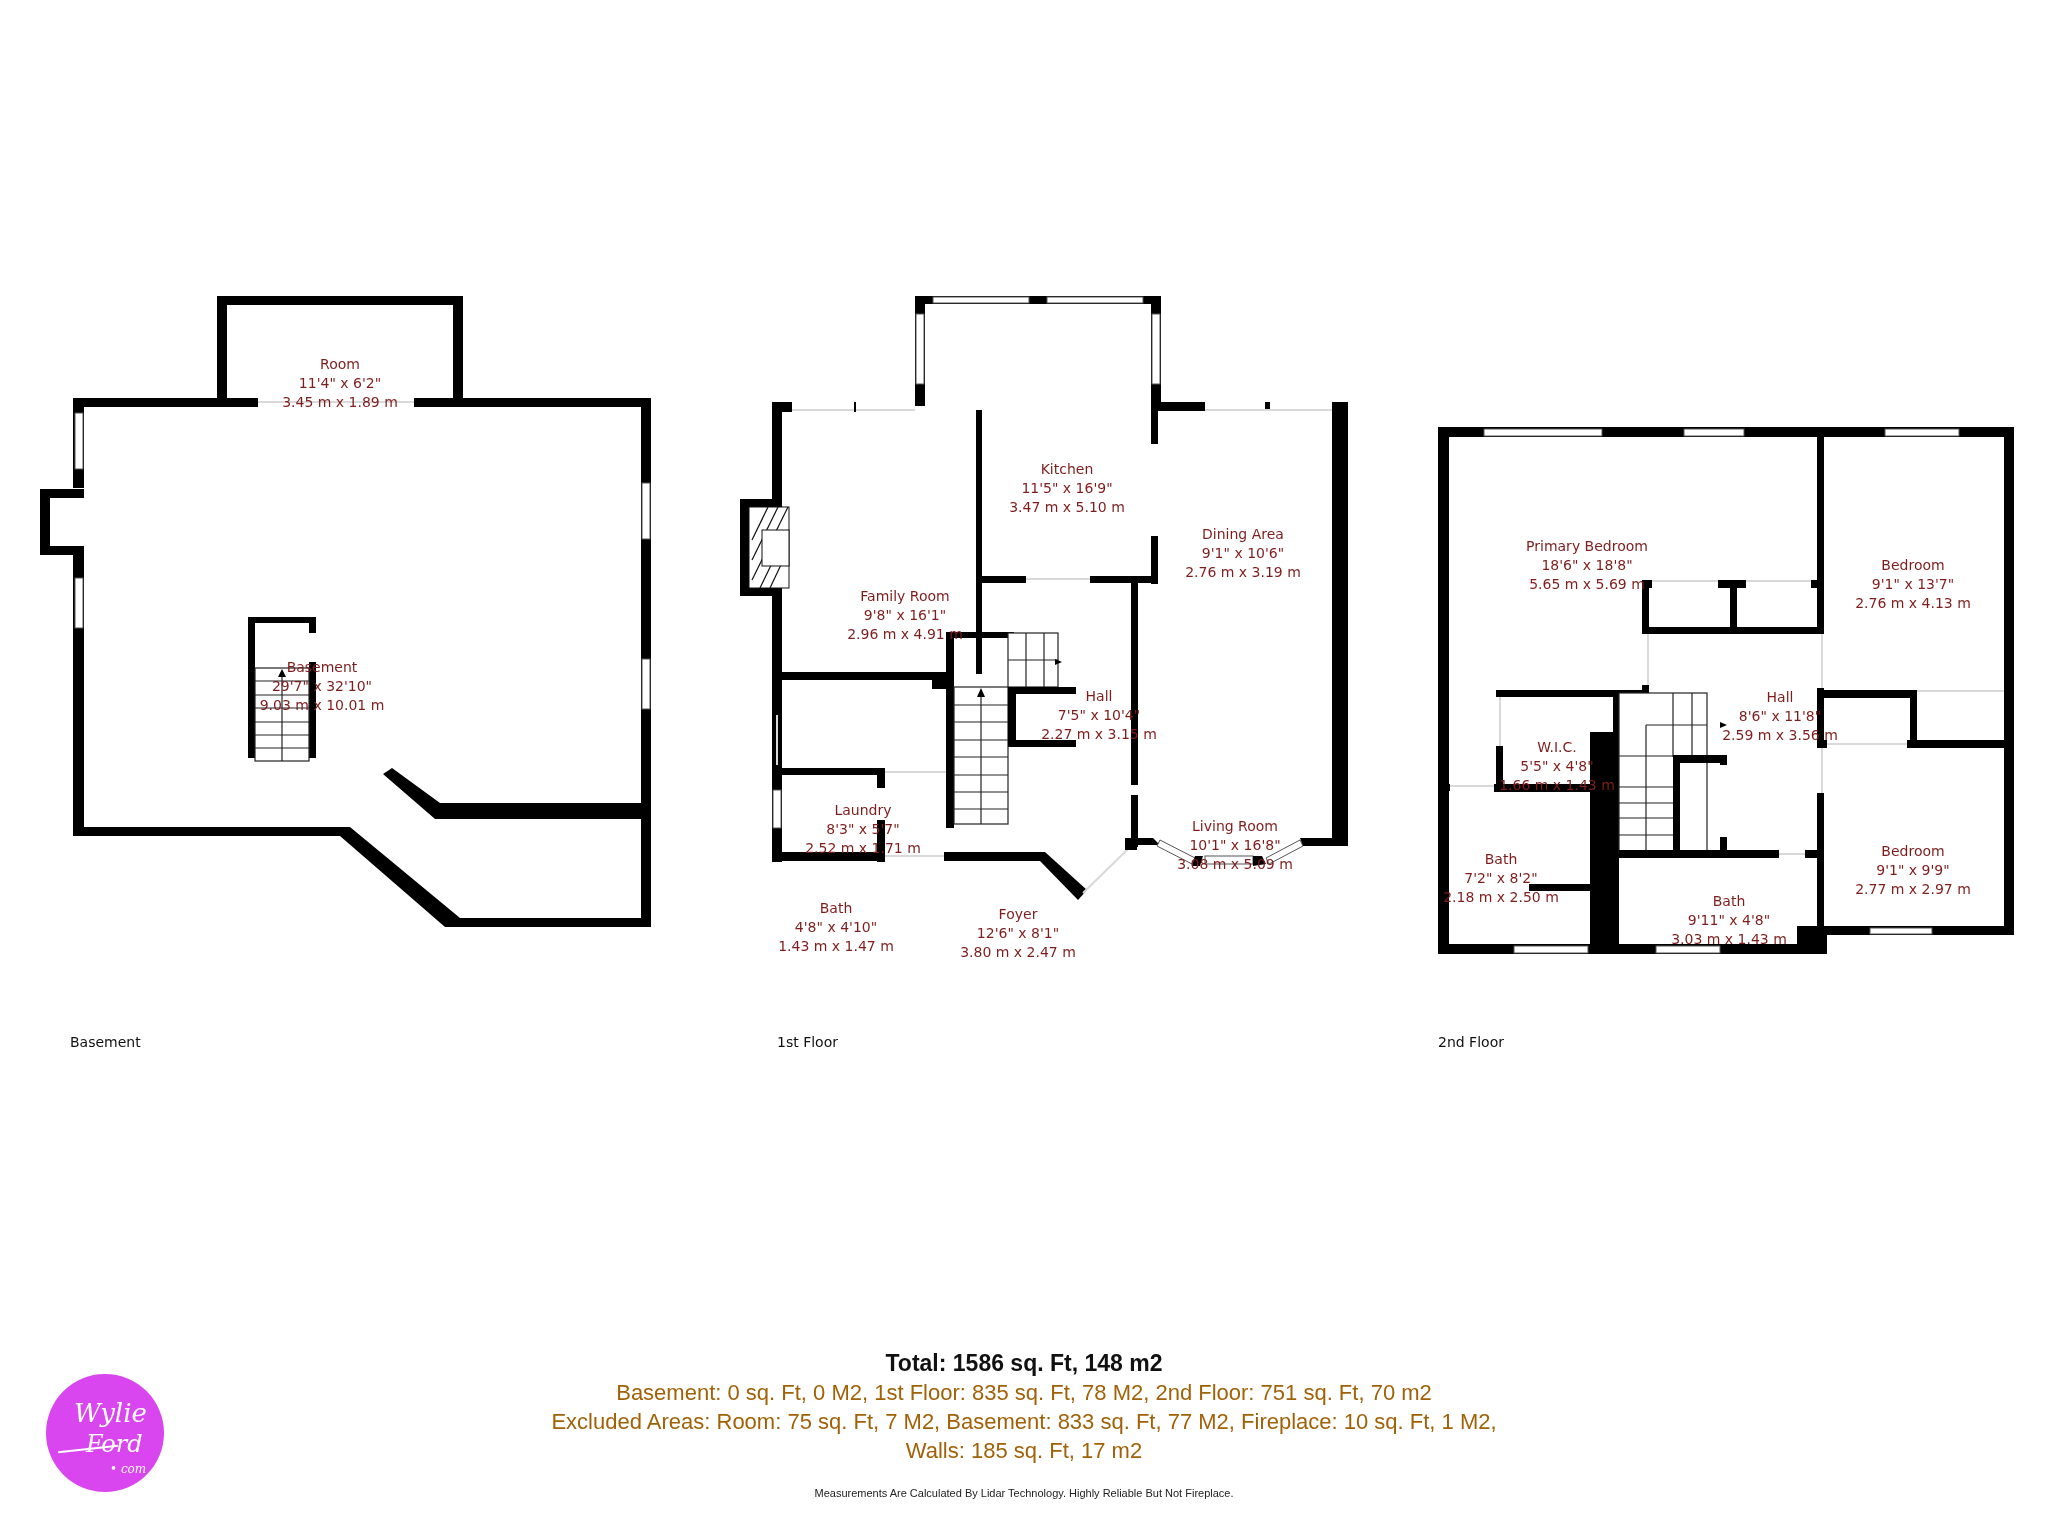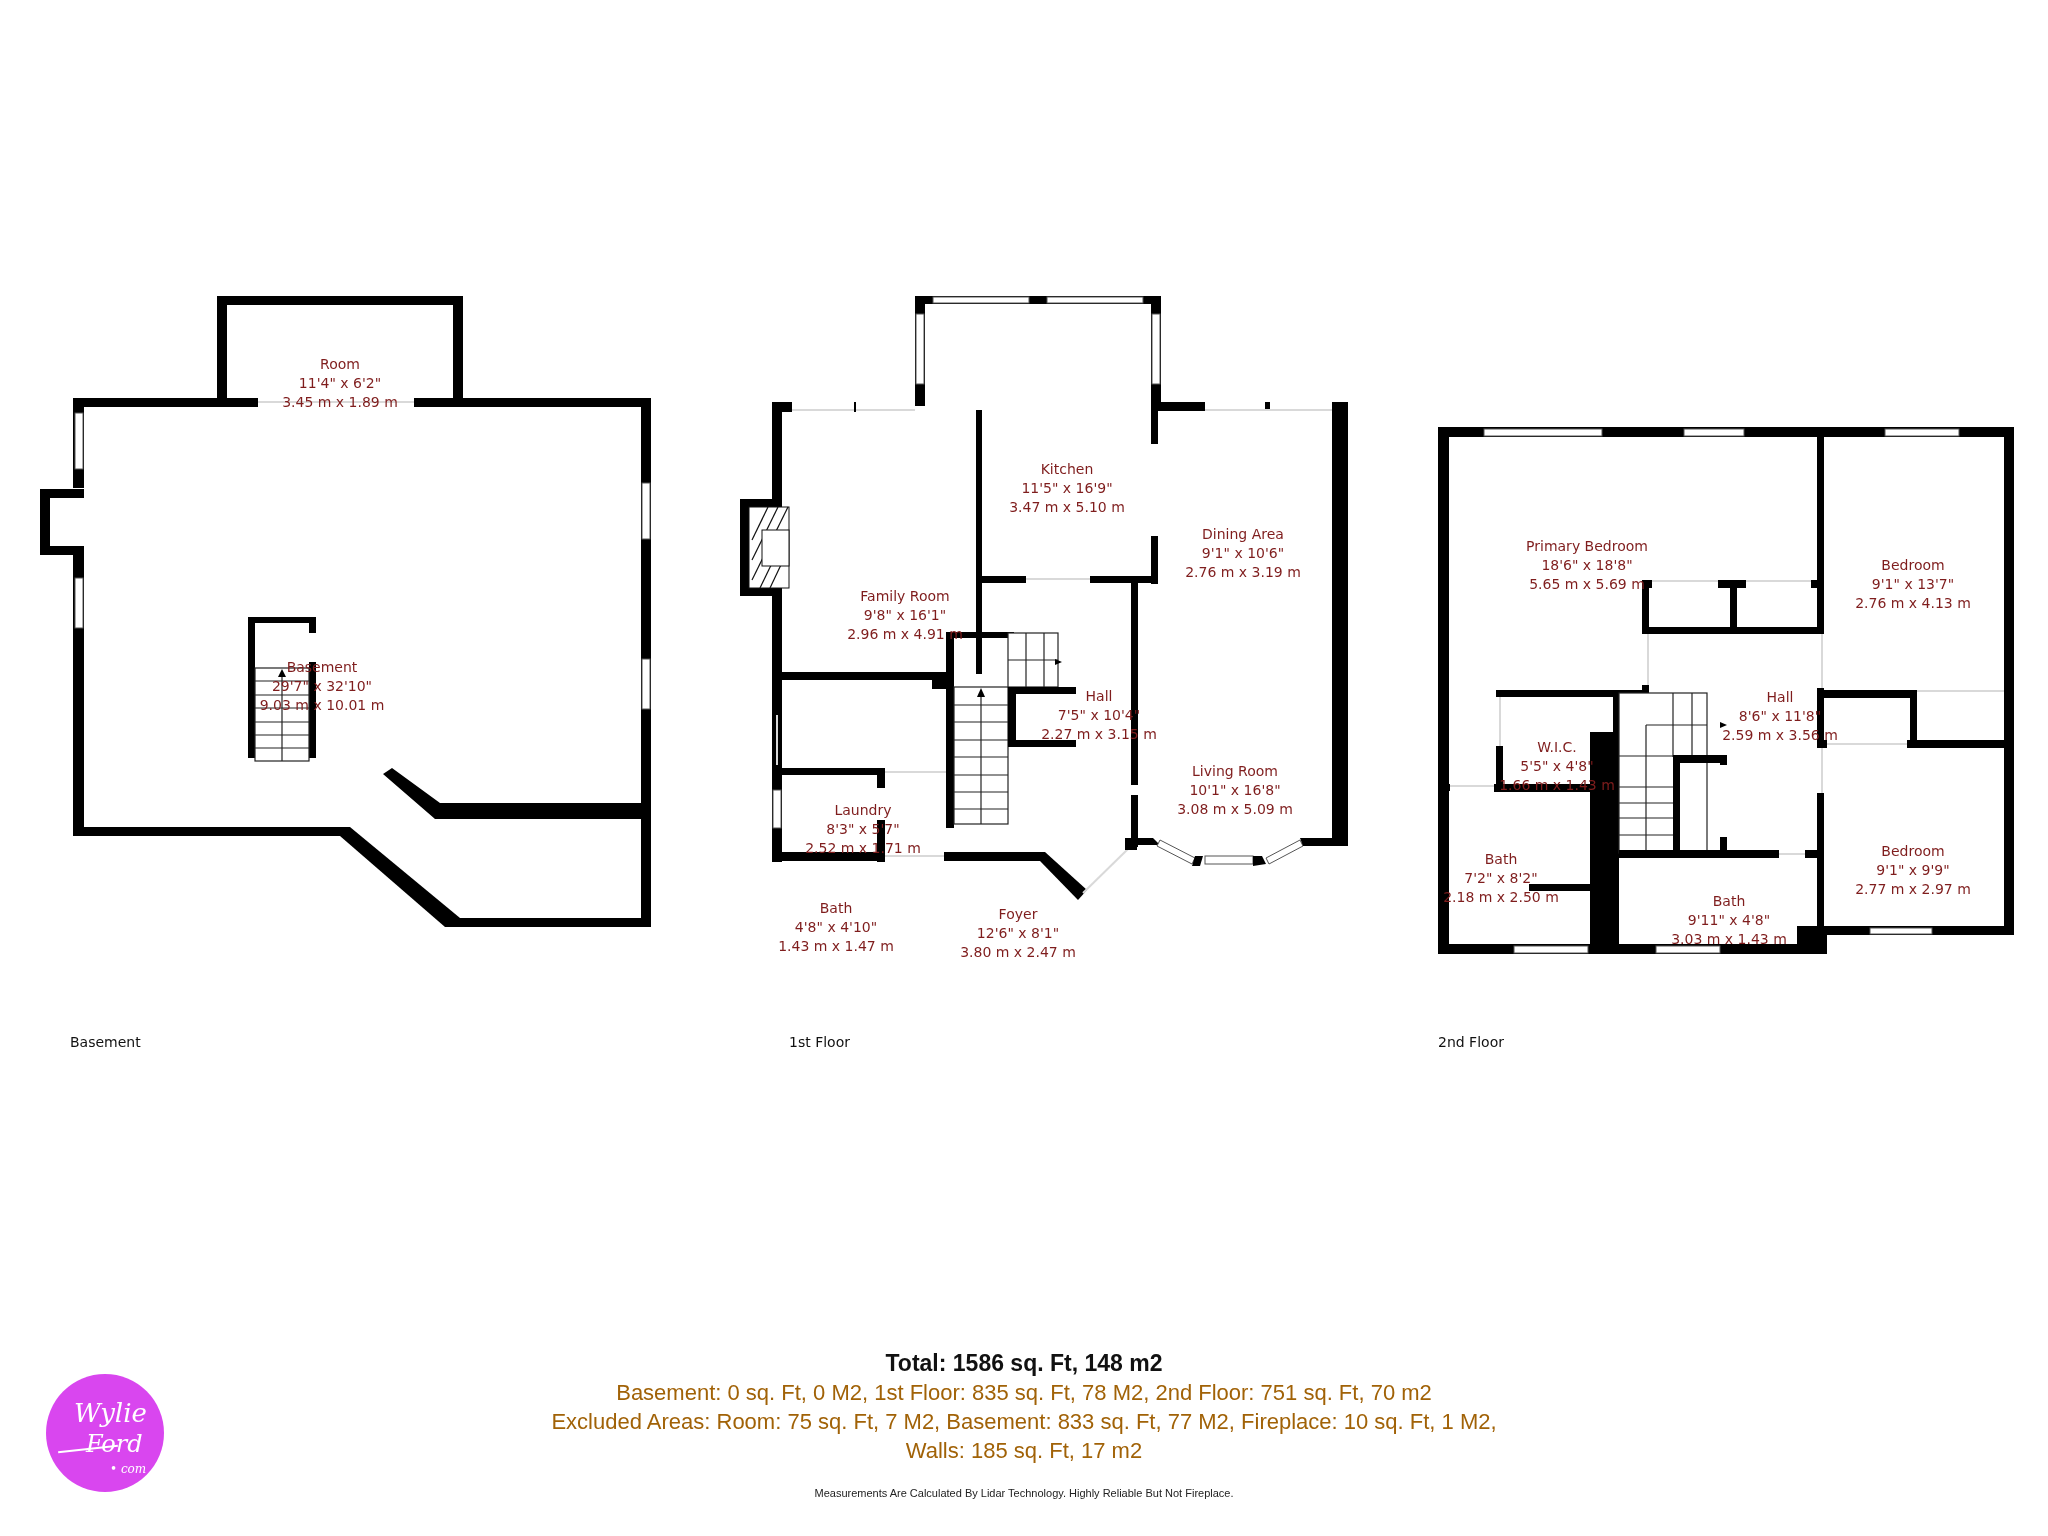--- a/index.html
+++ b/index.html
@@ -279,41 +279,41 @@
 <div class="rl" style="left:905px; top:587px;">
   <span>Family Room</span>
   <span>9'8" x 16'1"</span>
   <span>2.96 m x 4.91 m</span>
 </div>
 <div class="rl" style="left:1099px; top:687px;">
   <span>Hall</span>
   <span>7'5" x 10'4"</span>
   <span>2.27 m x 3.15 m</span>
 </div>
-<div class="rl" style="left:1235px; top:762px;">
+<div class="rl" style="left:1235px; top:817px;">
   <span>Living Room</span>
   <span>10'1" x 16'8"</span>
   <span>3.08 m x 5.09 m</span>
 </div>
 <div class="rl" style="left:863px; top:801px;">
   <span>Laundry</span>
   <span>8'3" x 5'7"</span>
   <span>2.52 m x 1.71 m</span>
 </div>
 <div class="rl" style="left:836px; top:899px;">
   <span>Bath</span>
   <span>4'8" x 4'10"</span>
   <span>1.43 m x 1.47 m</span>
 </div>
 <div class="rl" style="left:1018px; top:905px;">
   <span>Foyer</span>
   <span>12'6" x 8'1"</span>
   <span>3.80 m x 2.47 m</span>
 </div>
-<div class="floor-label" style="left:777px; top:1034px;margin-left:12px;">1st Floor</div>
+<div class="floor-label" style="left:777px; top:1034px;">1st Floor</div>
 
 <div class="rl" style="left:1587px; top:537px;">
   <span>Primary Bedroom</span>
   <span>18'6" x 18'8"</span>
   <span>5.65 m x 5.69 m</span>
 </div>
 <div class="rl" style="left:1913px; top:556px;">
   <span>Bedroom</span>
   <span>9'1" x 13'7"</span>
   <span>2.76 m x 4.13 m</span>

